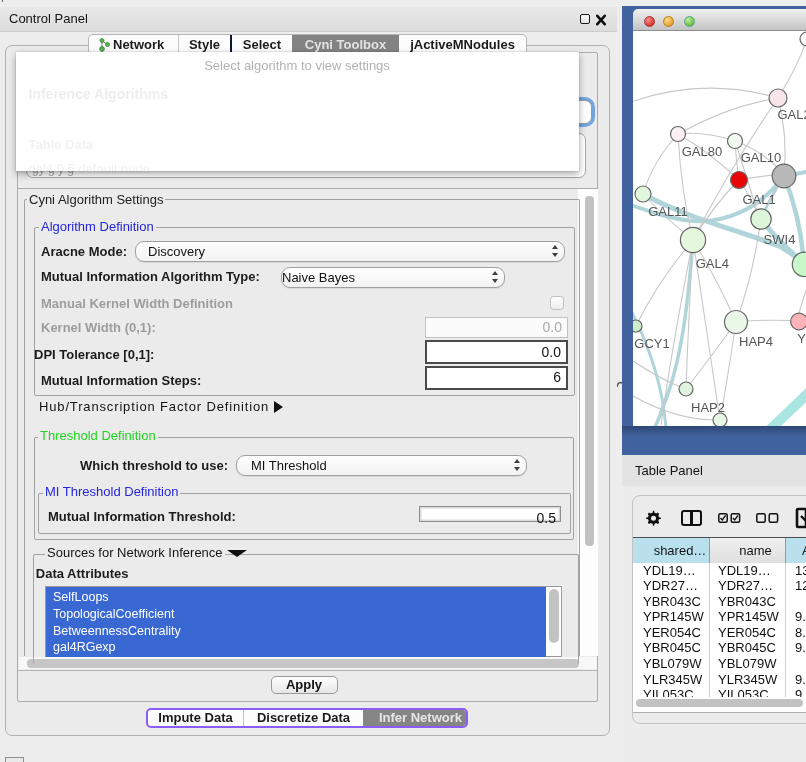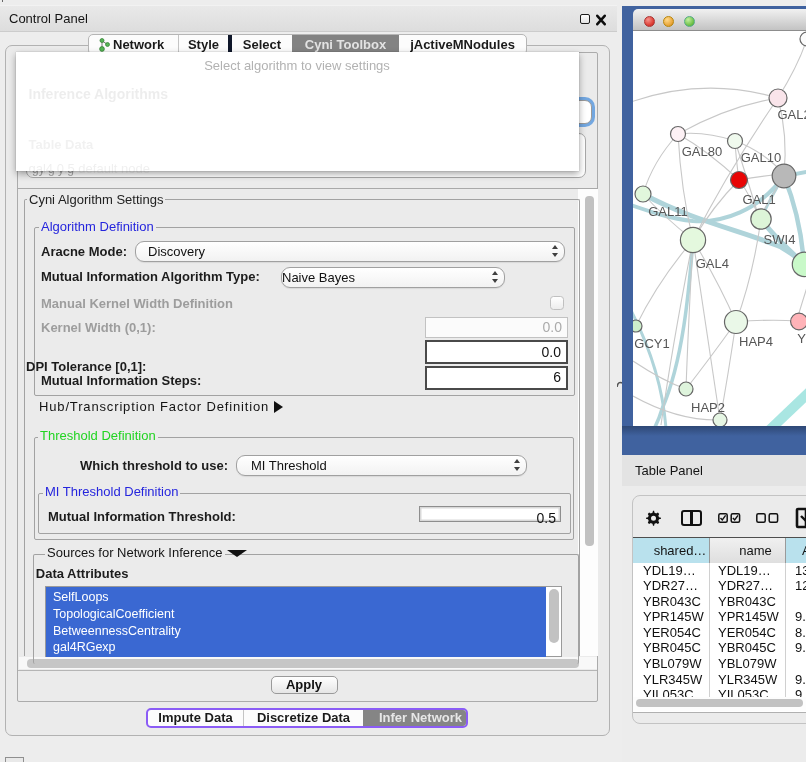--- a/index.html
+++ b/index.html
@@ -49,21 +49,21 @@
   <div style="width:90px;display:flex;align-items:center;justify-content:flex-start;padding-left:10px;border-right:1px solid #c4c4c4;">
     <svg width="11" height="14" viewBox="0 0 11 14" style="margin-right:3px;">
       <line x1="3" y1="3" x2="8" y2="6" stroke="#777" stroke-width="1"></line>
       <line x1="3" y1="3" x2="3" y2="11" stroke="#777" stroke-width="1"></line>
       <circle cx="3" cy="2.5" r="2" fill="#56b456" stroke="#2e7d2e" stroke-width="0.7"></circle>
       <circle cx="8.5" cy="6.5" r="2" fill="#56b456" stroke="#2e7d2e" stroke-width="0.7"></circle>
       <circle cx="3" cy="11" r="2.4" fill="#56b456" stroke="#2e7d2e" stroke-width="0.7"></circle>
     </svg>
     <span>Network</span>
   </div>
-  <div style="width:53px;display:flex;align-items:center;justify-content:center;border-right:4px solid #0f172a;">Style</div>
+  <div style="width:53px;display:flex;align-items:center;justify-content:center;border-right:2px solid #0f172a;">Style</div>
   <div style="width:60px;display:flex;align-items:center;justify-content:center;">Select</div>
   <div style="width:107px;display:flex;align-items:center;justify-content:center;background:#838383;color:#e3e3e3;">Cyni Toolbox</div>
   <div style="flex:1;display:flex;align-items:center;justify-content:center;">jActiveMNodules</div>
 </div>
 
 <div class="abs" style="left:17px;top:52px;width:581px;height:650px;background:#ebebeb;
      border:1px solid #ababab;border-radius:2px;"></div>
 
 <div class="abs" style="left:30px;top:100px;width:562px;height:24px;border:1px solid #9a9a9a;
      border-radius:7px;background:#fff;box-shadow:0 0 0 3px rgba(94,155,222,0.85);"></div>
@@ -102,21 +102,21 @@
       <div class="dn"></div>
     </div></div>
 
 <div class="lbl dis" style="left:41px;top:295.5px;">Manual Kernel Width Definition</div>
 <div class="abs" style="left:550px;top:296px;width:14px;height:14px;border:1px solid #c0c0c0;border-radius:3.5px;background:linear-gradient(#ffffff,#ededed);"></div>
 
 <div class="lbl dis" style="left:41px;top:320px;">Kernel Width (0,1):</div>
 <div class="field" style="left:425px;top:316.5px;width:143px;height:21.5px;border:1px solid #c2c2c2;
      background:#fbfbfb;color:#ababab;line-height:19.5px;padding-right:5px;">0.0</div>
 
-<div class="lbl" style="left:26px;top:346.5px;margin-top:12px;">DPI Tolerance [0,1]:</div>
+<div class="lbl" style="left:34px;top:346.5px;">DPI Tolerance [0,1]:</div>
 <div class="field" style="left:425px;top:340px;width:143px;height:24px;border:2px solid #4a4a4a;
      line-height:20px;padding-right:5px;">0.0</div>
 
 <div class="lbl" style="left:41px;top:373px;">Mutual Information Steps:</div>
 <div class="field" style="left:425px;top:366px;width:143px;height:23.5px;border:2px solid #4a4a4a;
      line-height:19.5px;padding-right:5px;">6</div>
 
 <div class="abs" style="left:39px;top:398.5px;font-size:13px;color:#141414;letter-spacing:0.85px;line-height:15px;">Hub/Transcription Factor Definition</div>
 <div class="abs" style="left:274px;top:400.5px;width:0;height:0;border-top:6px solid transparent;
      border-bottom:6px solid transparent;border-left:9.5px solid #111;"></div>

